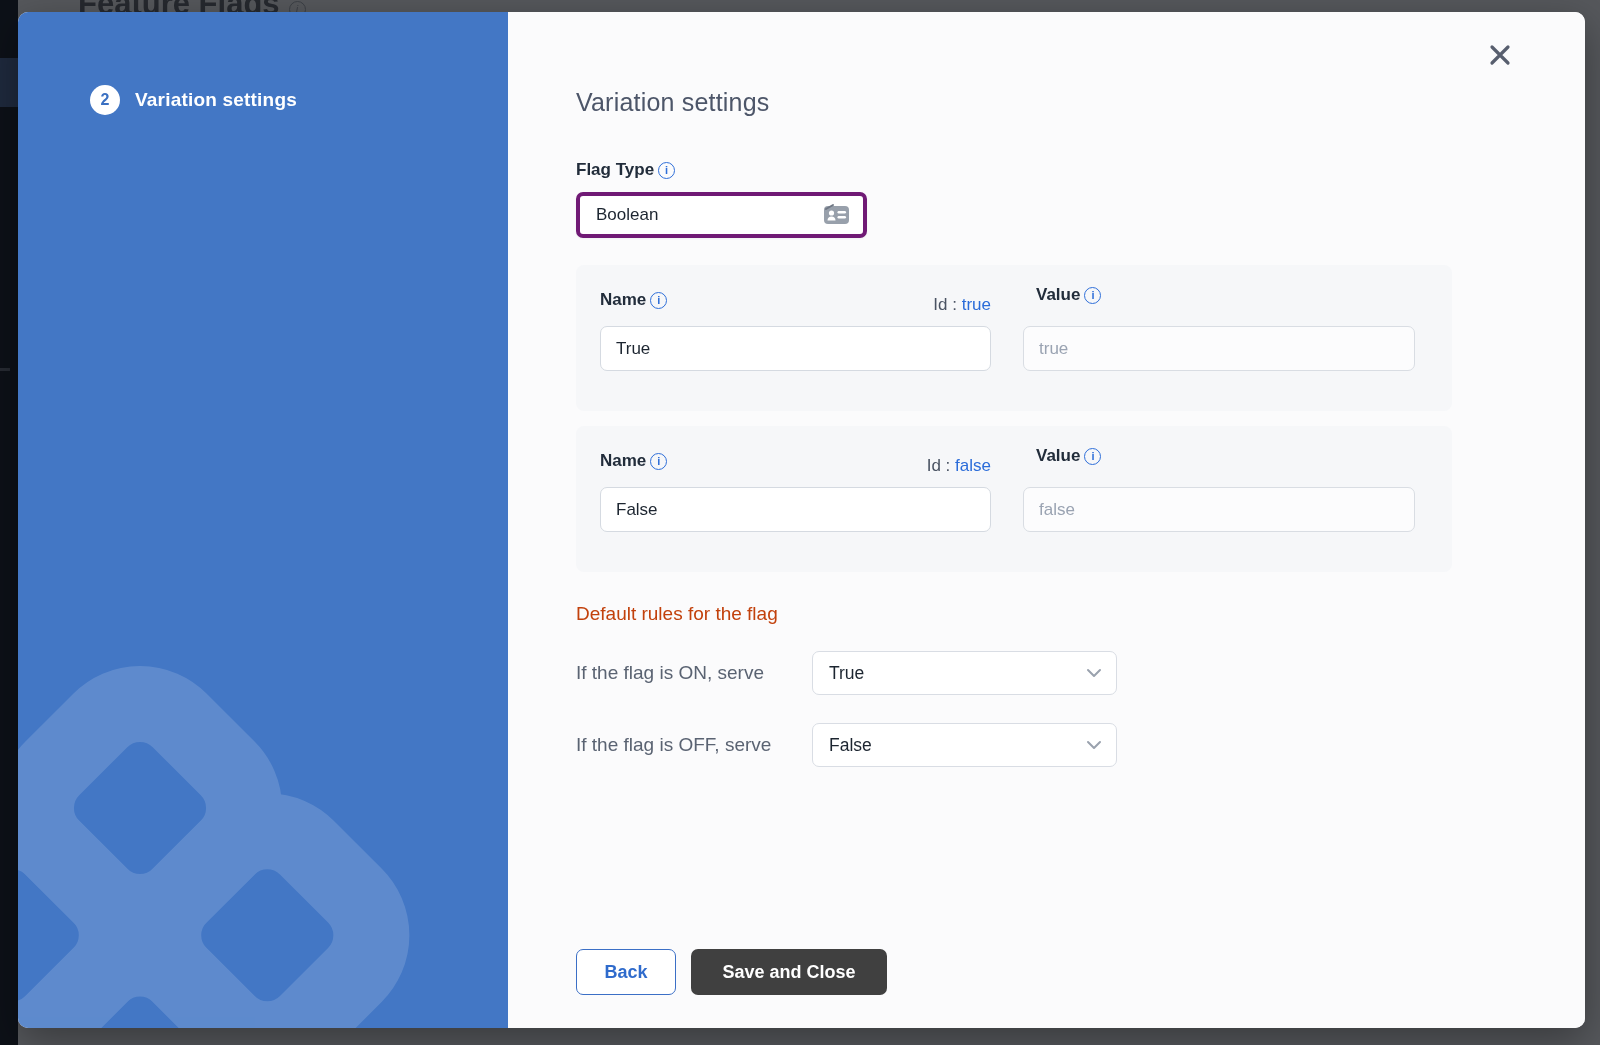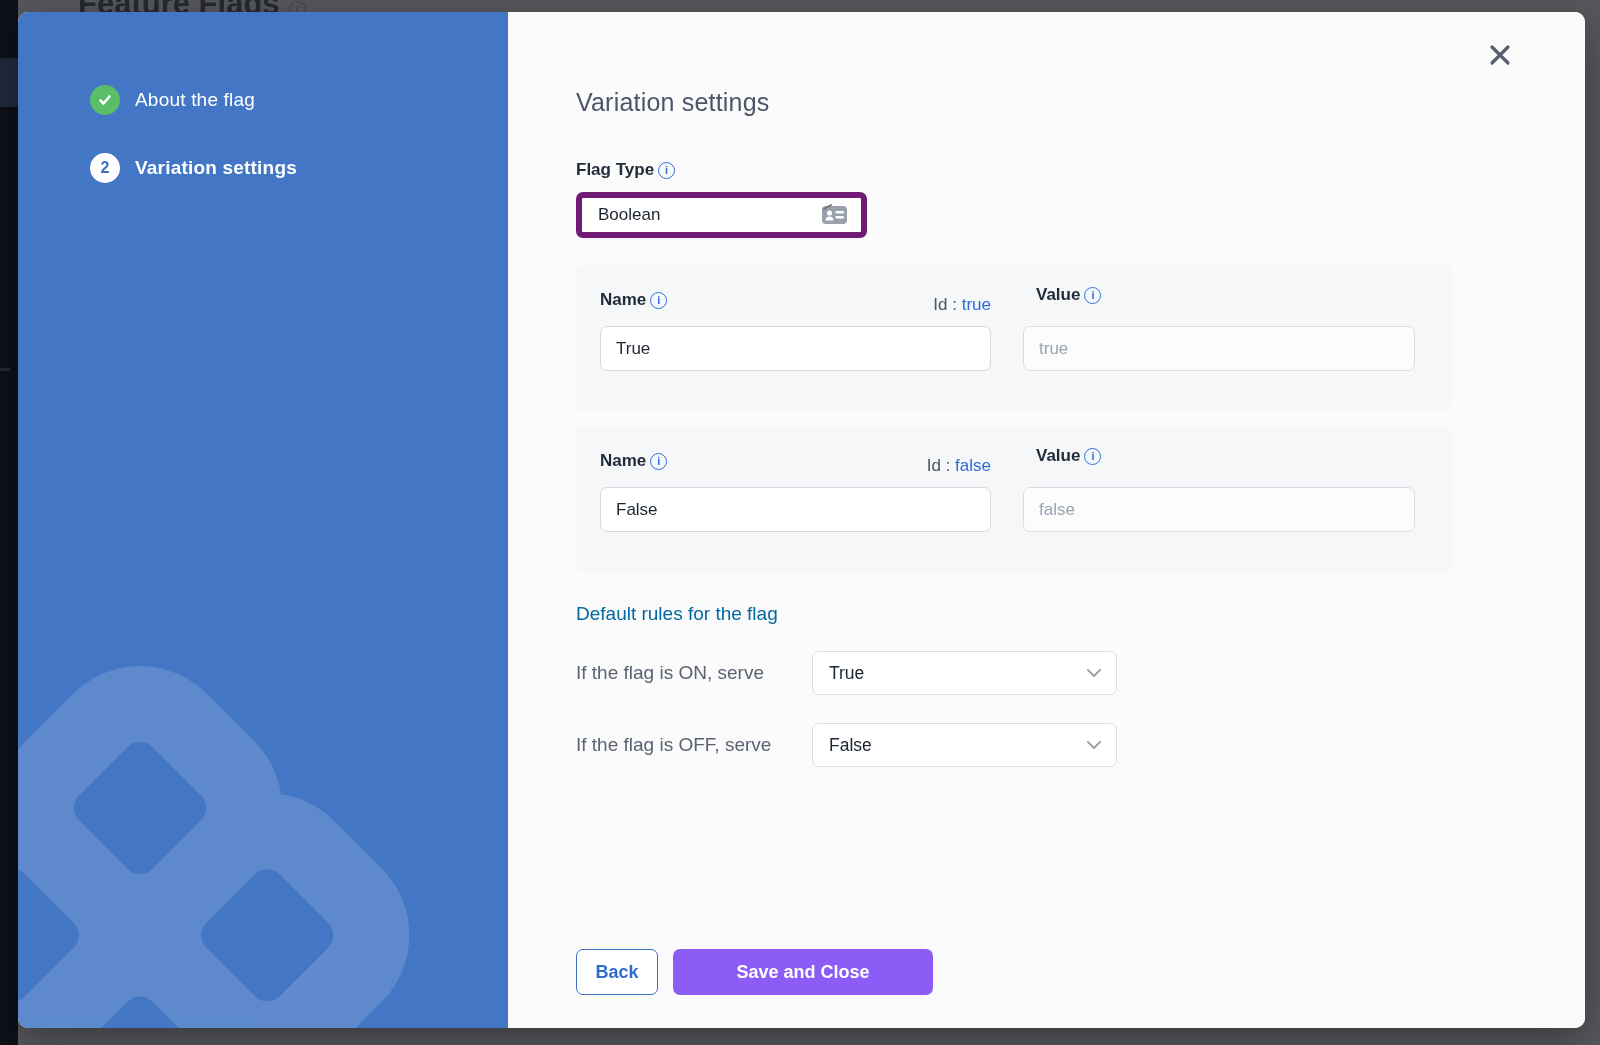--- a/index.html
+++ b/index.html
@@ -86,21 +86,21 @@
   .info-icon {
     width:17px; height:17px; border:1.5px solid #2f6fd9; border-radius:50%;
     color:#2f6fd9; font-size:11px; line-height:1;
     display:inline-flex; align-items:center; justify-content:center;
     flex:0 0 17px;
   }
 
   .flag-type-block { margin-top:43px; }
   .select-box {
     margin-top:12px; width:291px; height:46px;
-    background:#ffffff; border:6px solid #701a75; border-radius:7px;
+    background:#ffffff; border:4px solid #701a75; border-radius:7px;
     display:flex; align-items:center; justify-content:space-between;
     padding:0 13px 0 16px;
     font-size:17px; color:#1c2530;
     box-shadow:0 1px 2px rgba(40,50,70,.05);
     cursor:pointer;
   }
 
   
   .variation-card {
     width:876px; background:#f6f7f9; border-radius:8px;
@@ -116,45 +116,45 @@
   .card-inputs { display:flex; margin-top:11px; }
   .text-input {
     height:45px; border-radius:7px; font-size:17px;
     font-family:"Liberation Sans", sans-serif;
     padding:0 15px; color:#1c2530; outline:none;
   }
   .name-input { width:391px; background:#ffffff; border:1px solid #d5dae1; }
   .value-input { width:392px; margin-left:32px; background:#fcfcfd; border:1px solid #d9dde3; }
   .value-input::placeholder { color:#9aa3b2; opacity:1; }
 
-  .default-rules-title { margin-top:31px; font-size:19px; font-weight:500; color:#0369a1; }
+  .default-rules-title { margin-top:31px; font-size:19px; font-weight:500; color:#c2410c; }
   .rule-row { display:flex; align-items:center; margin-top:26px; }
   .rule-row + .rule-row { margin-top:28px; }
   .rule-label { width:236px; font-size:19px; color:#5a6372; }
   .dropdown {
     width:305px; height:44px; background:#ffffff;
     border:1px solid #d9dde4; border-radius:7px;
     display:flex; align-items:center; justify-content:space-between;
     padding:0 14px 0 16px; font-size:17.5px; color:#1c2530;
     cursor:pointer;
   }
 
   .btn-row { margin-top:182px; display:flex; align-items:center; }
   .btn {
     height:46px; border-radius:7px; font-size:18px; font-weight:700;
     font-family:"Liberation Sans", sans-serif;
     display:flex; align-items:center; justify-content:center;
     cursor:pointer;
   }
   .btn-back {
-    width:82px; background:#ffffff; color:#2f6bcc;
+    width:100px; background:#ffffff; color:#2f6bcc;
     border:1.6px solid #3b6fc6;
   }
   .btn-save {
-    width:260px; margin-left:15px; background:#8b5cf6; color:#ffffff; border:none;
+    width:196px; margin-left:15px; background:#404040; color:#ffffff; border:none;
   }
 </style>
 </head>
 <body>
 
 <div class="bg-page-title">
   <span>Feature Flags</span>
   <span class="bg-info">i</span>
 </div>
 <div class="bg-left-rail">
@@ -168,28 +168,20 @@
     <svg class="watermark" viewBox="0 0 490 1016" xmlns="http://www.w3.org/2000/svg">
       <g transform="translate(122,796) rotate(45)" opacity="0.14" fill="none" stroke="#ffffff" stroke-width="76">
         <rect x="-90" y="-90" width="180" height="180" rx="56"></rect>
         <rect x="90" y="-90" width="180" height="180" rx="56"></rect>
         <rect x="-90" y="90" width="180" height="180" rx="56"></rect>
         <rect x="90" y="90" width="180" height="180" rx="56"></rect>
       </g>
     </svg>
 
     <div class="steps">
-      <div class="step-row">
-        <span class="step-circle done">
-          <svg width="16" height="16" viewBox="0 0 16 16">
-            <path d="M3.5 8.5 L6.5 11.5 L12.5 4.5" fill="none" stroke="#ffffff" stroke-width="2.6" stroke-linecap="round" stroke-linejoin="round"></path>
-          </svg>
-        </span>
-        <span class="step-label">About the flag</span>
-      </div>
       <div class="step-row">
         <span class="step-circle current">2</span>
         <span class="step-label active">Variation settings</span>
       </div>
     </div>
   </div>
 
   <div class="main-panel">
 
     <button class="close-btn">

